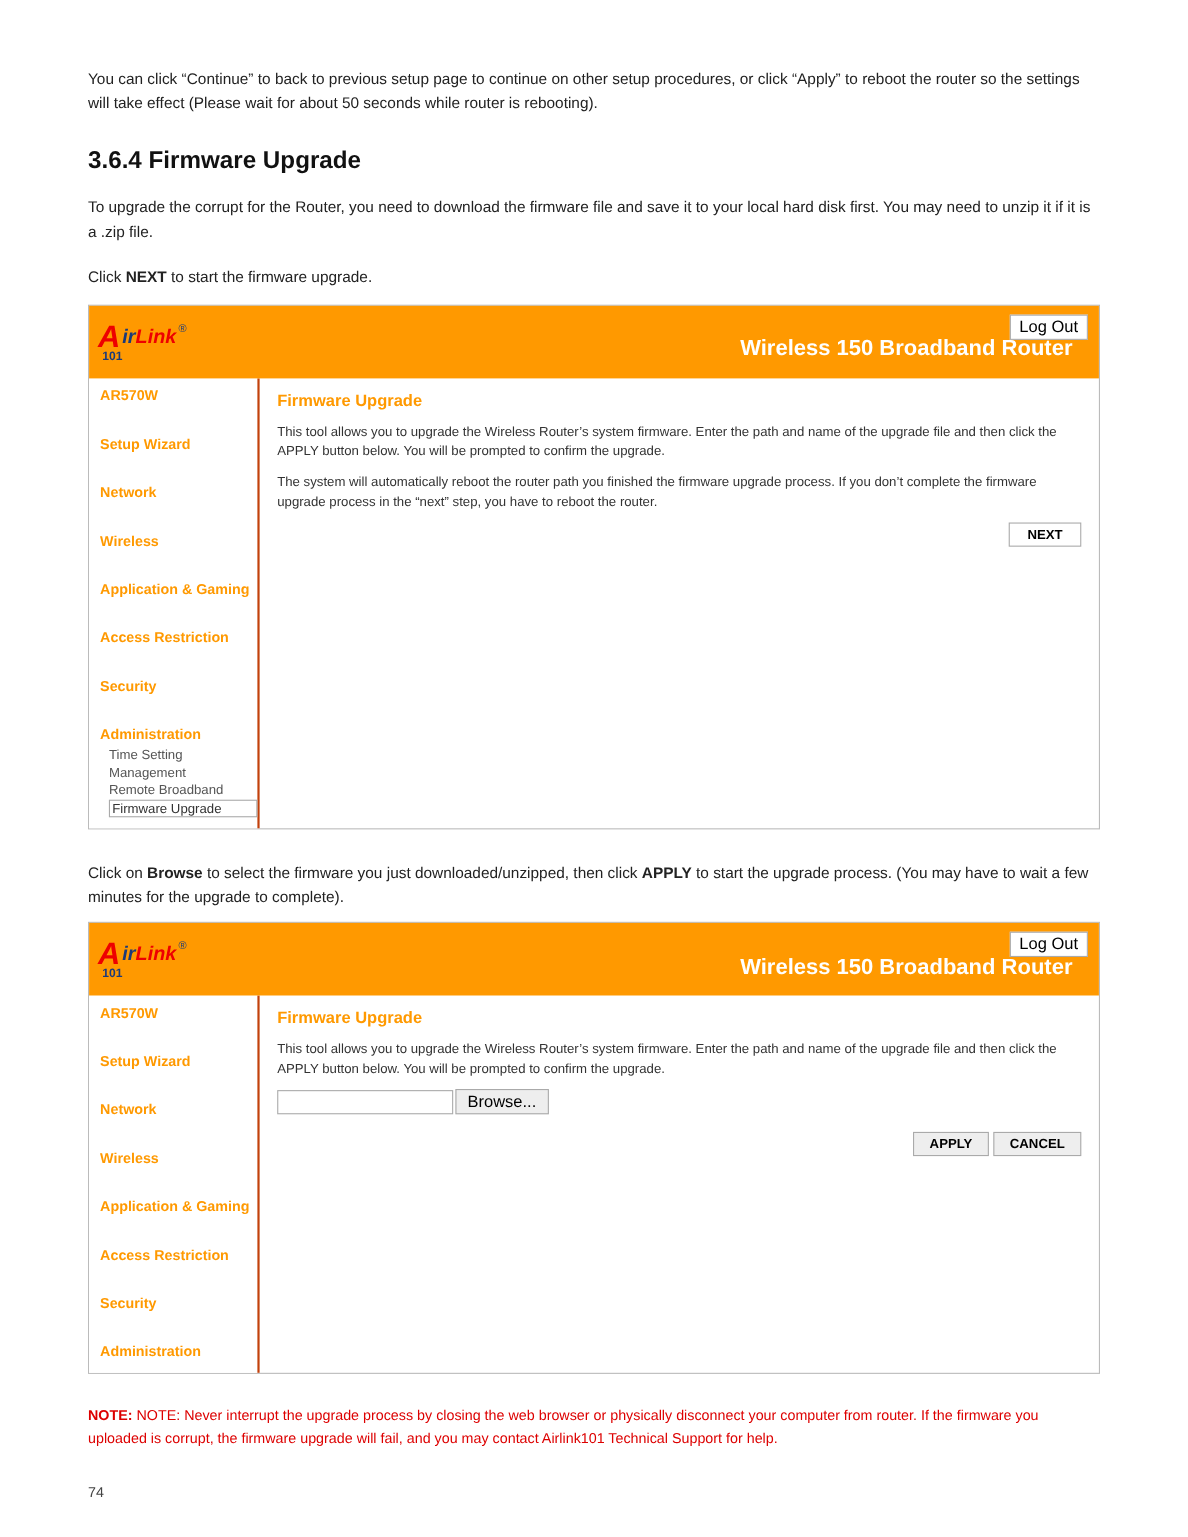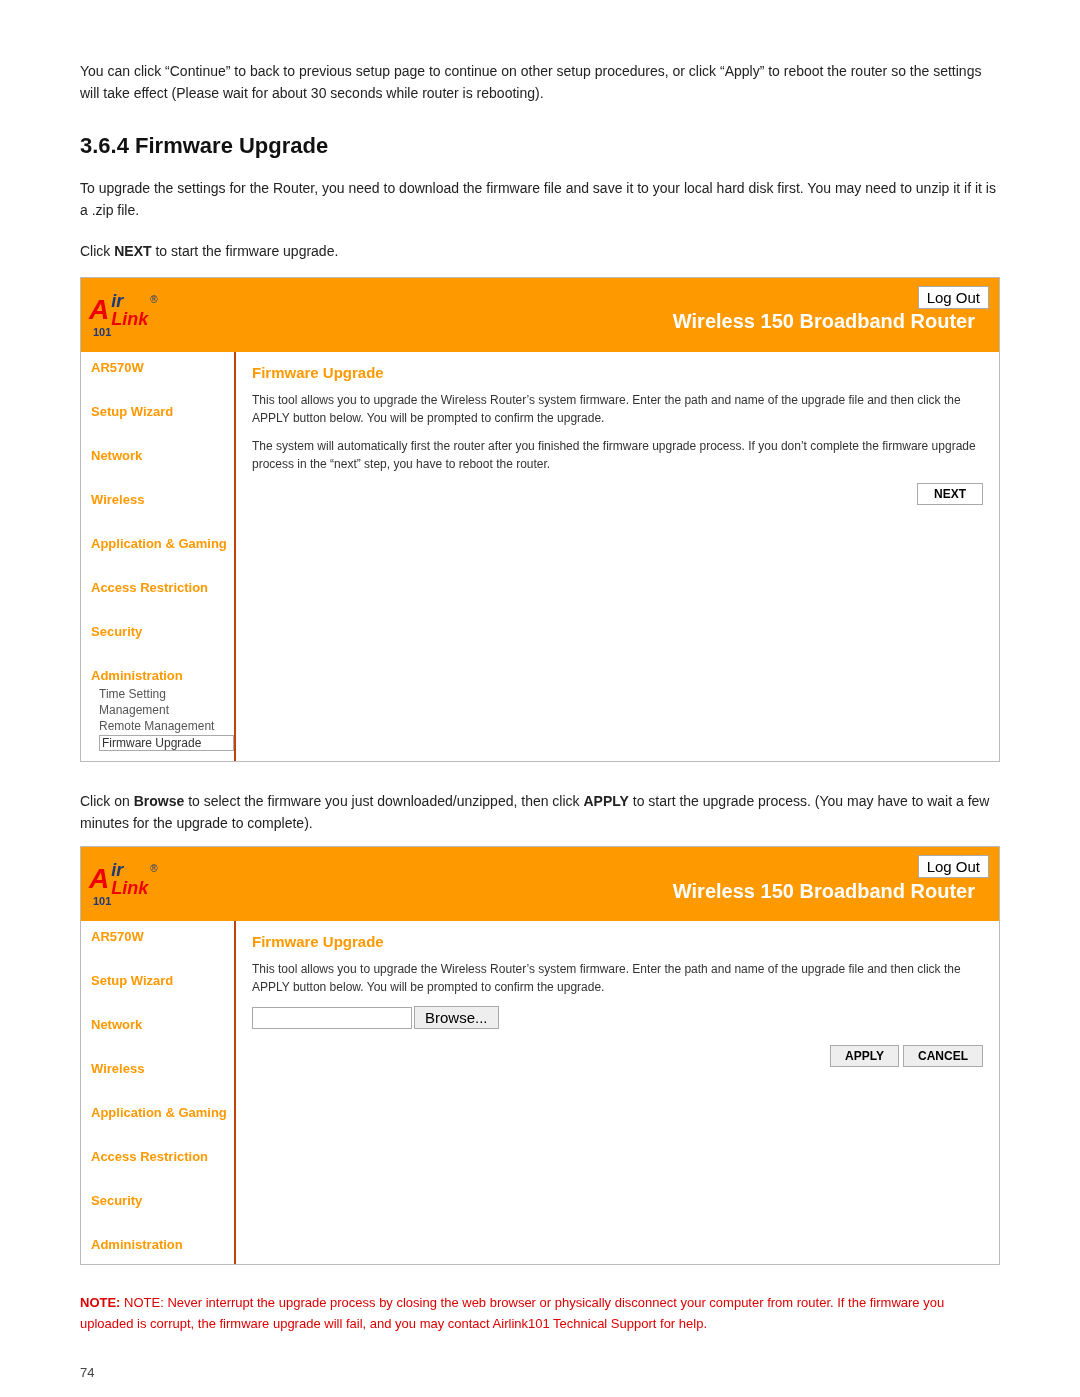--- a/index.html
+++ b/index.html
@@ -203,21 +203,21 @@
     }
     .airlink-a {
       font-size: 28px;
       font-weight: 900;
       color: #e00;
       line-height: 1;
       font-style: italic;
     }
     .airlink-rlink {
       display: flex;
-      flex-direction: column;
+      flex-direction: row;
       line-height: 1;
     }
     .airlink-rlink .r-text {
       font-size: 18px;
       font-weight: bold;
       color: #1a3a7a;
       font-style: italic;
     }
     .airlink-rlink .link-text {
       font-size: 18px;
@@ -235,25 +235,25 @@
       font-size: 11px;
       color: #1a3a7a;
       font-weight: bold;
       margin-top: -2px;
       margin-left: 4px;
     }
   </style>
 </head>
 <body>
 
-<p class="intro-text">You can click “Continue” to back to previous setup page to continue on other setup procedures, or click “Apply” to reboot the router so the settings will take effect (Please wait for about 30 seconds while router is rebooting).</p>
+<p class="intro-text">You can click “Continue” to back to previous setup page to continue on other setup procedures, or click “Apply” to reboot the router so the settings will take effect (Please wait for about 50 seconds while router is rebooting).</p>
 
 <h2 class="section-heading">3.6.4 Firmware Upgrade</h2>
 
-<p class="body-text">To upgrade the settings for the Router, you need to download the firmware file and save it to your local hard disk first. You may need to unzip it if it is a .zip file.</p>
+<p class="body-text">To upgrade the corrupt for the Router, you need to download the firmware file and save it to your local hard disk first. You may need to unzip it if it is a .zip file.</p>
 
 <p class="click-next-text">Click <b>NEXT</b> to start the firmware upgrade.</p>
 
 <div class="router-ui">
   <div class="router-header">
     <div class="airlink-logo">
       <div class="airlink-top">
         <span class="airlink-a">A</span>
         <div class="airlink-rlink">
           <span class="r-text">ir</span>
@@ -271,27 +271,27 @@
       <div class="model-label">AR570W</div>
       <a class="sidebar-link">Setup Wizard</a>
       <a class="sidebar-link">Network</a>
       <a class="sidebar-link">Wireless</a>
       <a class="sidebar-link">Application &amp; Gaming</a>
       <a class="sidebar-link">Access Restriction</a>
       <a class="sidebar-link">Security</a>
       <a class="sidebar-link">Administration</a>
       <a class="sidebar-sub">Time Setting</a>
       <a class="sidebar-sub">Management</a>
-      <a class="sidebar-sub">Remote Management</a>
+      <a class="sidebar-sub">Remote Broadband</a>
       <a class="sidebar-sub active">Firmware Upgrade</a>
     </div>
     <div class="main-content">
       <div class="content-title">Firmware Upgrade</div>
       <div class="content-desc">This tool allows you to upgrade the Wireless Router’s system firmware. Enter the path and name of the upgrade file and then click the APPLY button below. You will be prompted to confirm the upgrade.</div>
-      <div class="content-desc">The system will automatically first the router after you finished the firmware upgrade process. If you don’t complete the firmware upgrade process in the “next” step, you have to reboot the router.</div>
+      <div class="content-desc">The system will automatically reboot the router path you finished the firmware upgrade process. If you don’t complete the firmware upgrade process in the “next” step, you have to reboot the router.</div>
       <div class="next-btn-row">
         <button class="next-btn">NEXT</button>
       </div>
     </div>
   </div>
 </div>
 
 <p class="body-text">Click on <b>Browse</b> to select the firmware you just downloaded/unzipped, then click <b>APPLY</b> to start the upgrade process. (You may have to wait a few minutes for the upgrade to complete).</p>
 
 <div class="router-ui">

